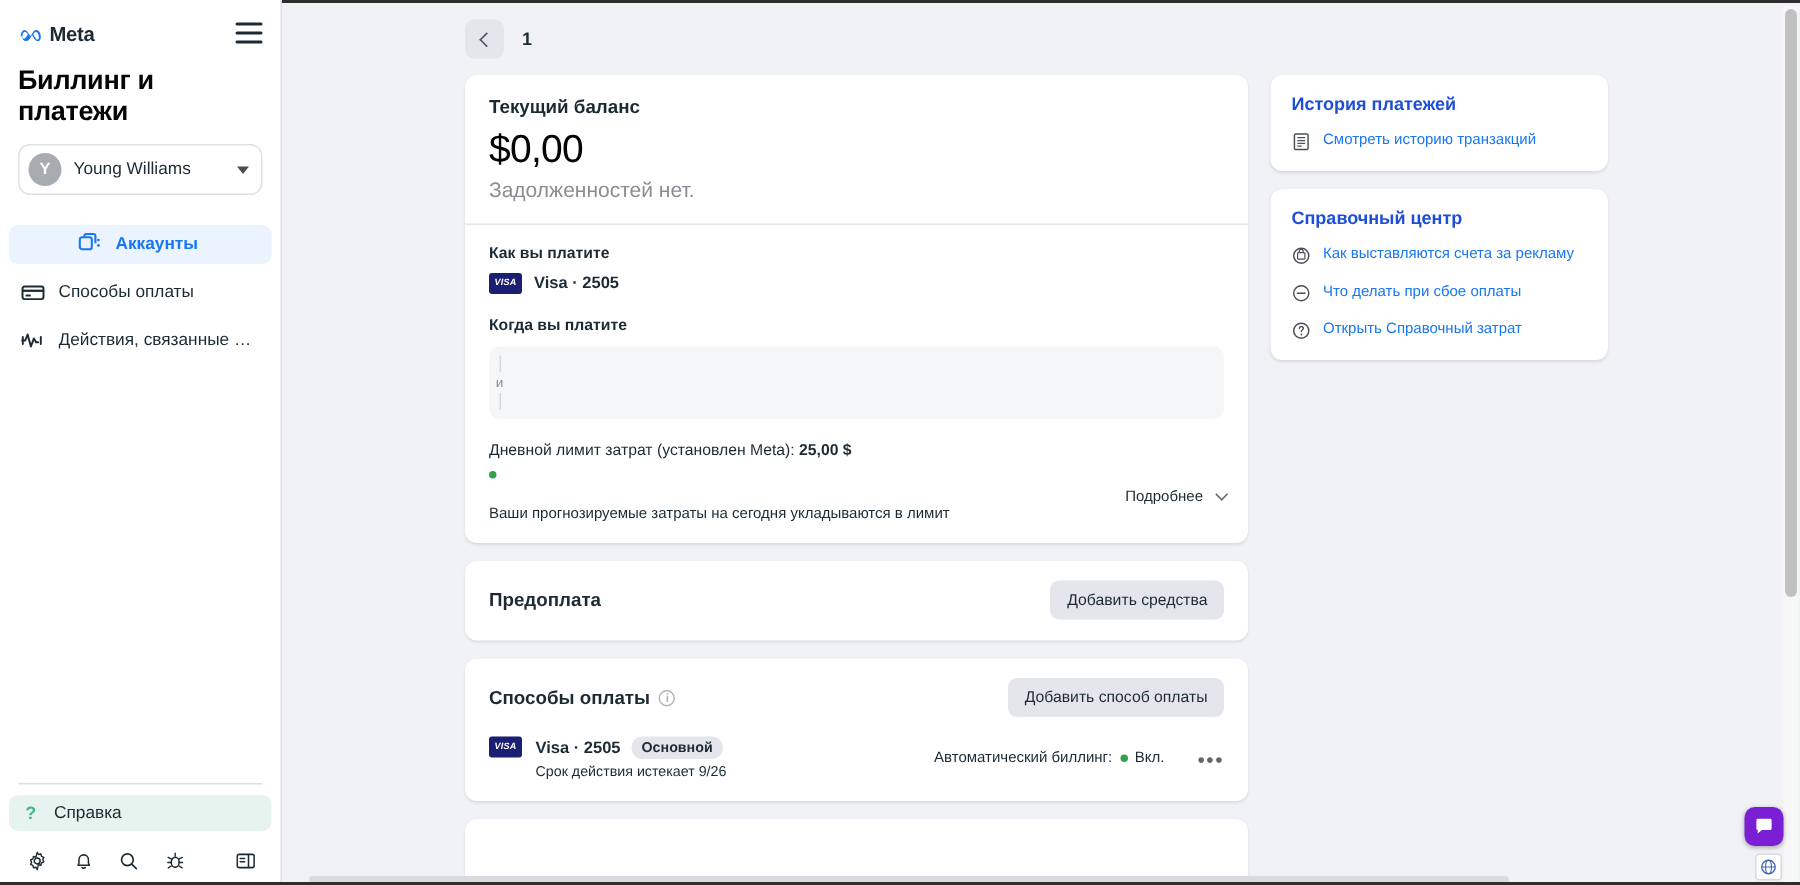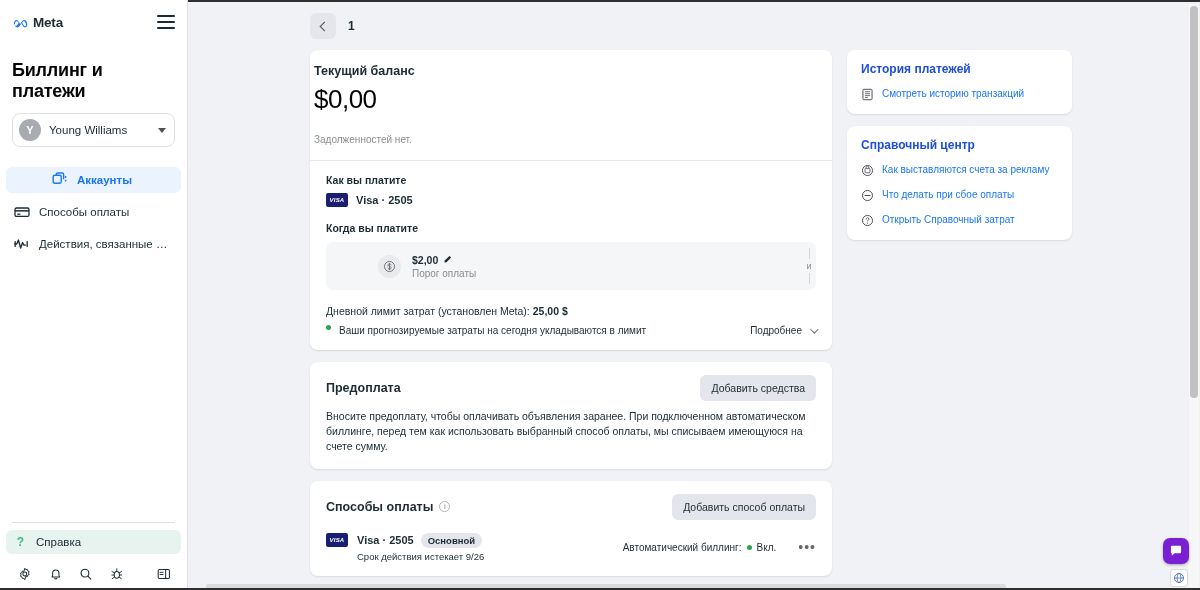--- a/index.html
+++ b/index.html
@@ -36,21 +36,21 @@
   .meta-logo { display: flex; align-items: center; gap: 4px; }
   .meta-mark { width: 17px; height: 11px; display: block; }
   .meta-word {
     font-size: 13.5px; font-weight: 700; color: #1c2b33; letter-spacing: -0.2px;
   }
   .hamburger { width: 18px; height: 14px; display: flex; flex-direction: column; justify-content: space-between; cursor: pointer; }
   .hamburger i { display: block; height: 1.8px; background: #1c2b33; border-radius: 1px; }
 
   .sb-title {
     font-size: 18px; font-weight: 700; color: #050505;
-    margin-top: 26px; letter-spacing: -0.2px;
+    margin-top: 9px; letter-spacing: -0.2px;
   }
 
   .acct-select {
     margin-top: 11px;
     height: 34px;
     border: 1px solid #dfe1e5;
     border-radius: 8px;
     display: flex; align-items: center;
     padding: 0 8px 0 6px;
     gap: 8px;
@@ -126,24 +126,24 @@
   .col-main { width: 522px; flex: 0 0 522px; }
   .col-side { width: 225px; flex: 0 0 225px; }
 
   .card {
     background: #fff; border-radius: 8px;
     box-shadow: 0 1px 2px rgba(0,0,0,0.10);
     margin-bottom: 12px;
   }
 
   
-  .bal-top { padding: 14px 16px 15px 4px; }
+  .bal-top { padding: 14px 16px 15px 16px; }
   .card-h { font-size: 12.5px; font-weight: 700; color: #1c2b33; }
   .bal-amt { font-size: 26px; font-weight: 400; color: #050505; margin-top: 6px; letter-spacing: -0.5px; }
-  .bal-sub { font-size: 10px; color: #8a8d91; margin-top: 19px; }
+  .bal-sub { font-size: 14px; color: #8a8d91; margin-top: 3px; }
   .hr { height: 1px; background: #e4e6eb; }
 
   .bal-body { padding: 13px 16px 14px 16px; }
   .lbl-sm { font-size: 10.5px; font-weight: 700; color: #1c2b33; }
   .visa-row { display: flex; align-items: center; gap: 8px; margin-top: 7px; }
   .visa-badge {
     width: 22px; height: 14px; border-radius: 2px; background: #1a1f71;
     color: #fff; font-size: 6px; font-weight: 700; font-style: italic;
     display: flex; align-items: center; justify-content: center; letter-spacing: 0.2px;
     flex: 0 0 auto;
@@ -167,21 +167,21 @@
   }
   .when-v { font-size: 10.5px; font-weight: 700; color: #1c2b33; display: flex; align-items: center; gap: 5px; }
   .when-s { font-size: 10px; color: #8a8d91; margin-top: 2px; }
   .when-mid { display: flex; flex-direction: column; align-items: center; justify-content: center; gap: 2px; flex: 0 0 auto; width: 14px; }
   .when-mid .vl { width: 1px; height: 11px; background: #d4d6da; }
   .when-mid .ch { font-size: 9px; color: #8a8d91; }
 
   .limit-line { font-size: 10.5px; color: #1c2b33; margin-top: 15px; }
   .limit-line b { font-weight: 700; }
   .fc-row { display: flex; align-items: center; justify-content: space-between; margin-top: 8px; }
-  .fc-left { display: flex; align-items: flex-start; gap: 8px; }
+  .fc-left { display: flex; align-items: flex-start; gap: 18px; flex-direction: column; }
   .dot-green { width: 5px; height: 5px; border-radius: 50%; background: #31a24c; flex: 0 0 auto; }
   .fc-txt { font-size: 10px; color: #1c2b33; }
   .more-btn { display: flex; align-items: center; gap: 8px; font-size: 10px; color: #1c2b33; cursor: pointer; }
   .chev-dn { width: 6px; height: 6px; border-right: 1.4px solid #65676b; border-bottom: 1.4px solid #65676b; transform: rotate(45deg) translateY(-2px); }
 
   
   .sec { padding: 13px 16px 14px 16px; }
   .sec-head { display: flex; align-items: center; justify-content: space-between; min-height: 26px; }
   .sec-title { font-size: 12.5px; font-weight: 700; color: #1c2b33; display: flex; align-items: center; gap: 6px; }
   .info-i {
@@ -362,38 +362,20 @@
           <div class="hr"></div>
           <div class="bal-body">
             <div class="lbl-sm">Как вы платите</div>
             <div class="visa-row">
               <span class="visa-badge">VISA</span>
               <span class="visa-txt">Visa · 2505</span>
             </div>
 
             <div class="lbl-sm when-lbl">Когда вы платите</div>
             <div class="when-box">
-              <div class="when-half">
-                <span class="circ-ico">
-                  <svg viewBox="0 0 16 16" width="13" height="13">
-                    <circle cx="8" cy="8" r="6.2" fill="none" stroke="#65676b" stroke-width="1.1"></circle>
-                    <path d="M8 3.6v8.8" stroke="#65676b" stroke-width="1"></path>
-                    <path d="M9.9 6c-.3-.8-1-1.1-1.9-1.1-1.1 0-1.9.6-1.9 1.5 0 2.1 4 1 4 3.1 0 1-.9 1.6-2.1 1.6-1 0-1.8-.4-2.1-1.2" fill="none" stroke="#65676b" stroke-width="1.05" stroke-linecap="round"></path>
-                  </svg>
-                </span>
-                <div>
-                  <div class="when-v">
-                    <span>$2,00</span>
-                    <svg width="9" height="9" viewBox="0 0 16 16">
-                      <path d="M11.4 1.6l3 3-8.2 8.2-3.7.7.7-3.7z" fill="#1c2b33"></path>
-                    </svg>
-                  </div>
-                  <div class="when-s">Порог оплаты</div>
-                </div>
-              </div>
               <div class="when-mid">
                 <span class="vl"></span>
                 <span class="ch">и</span>
                 <span class="vl"></span>
               </div>
             </div>
 
             <div class="limit-line">
               <span>Дневной лимит затрат (установлен Meta): </span><b>25,00 $</b>
             </div>
@@ -410,21 +392,20 @@
             </div>
           </div>
         </section>
 
         <section class="card">
           <div class="sec">
             <div class="sec-head">
               <div class="sec-title">Предоплата</div>
               <button class="gbtn">Добавить средства</button>
             </div>
-            <div class="sec-desc">Вносите предоплату, чтобы оплачивать объявления заранее. При подключенном автоматическом биллинге, перед тем как использовать выбранный способ оплаты, мы списываем имеющуюся на счете сумму.</div>
           </div>
         </section>
 
         <section class="card">
           <div class="sec">
             <div class="sec-head">
               <div class="sec-title">
                 <span>Способы оплаты</span>
                 <span class="info-i">i</span>
               </div>

